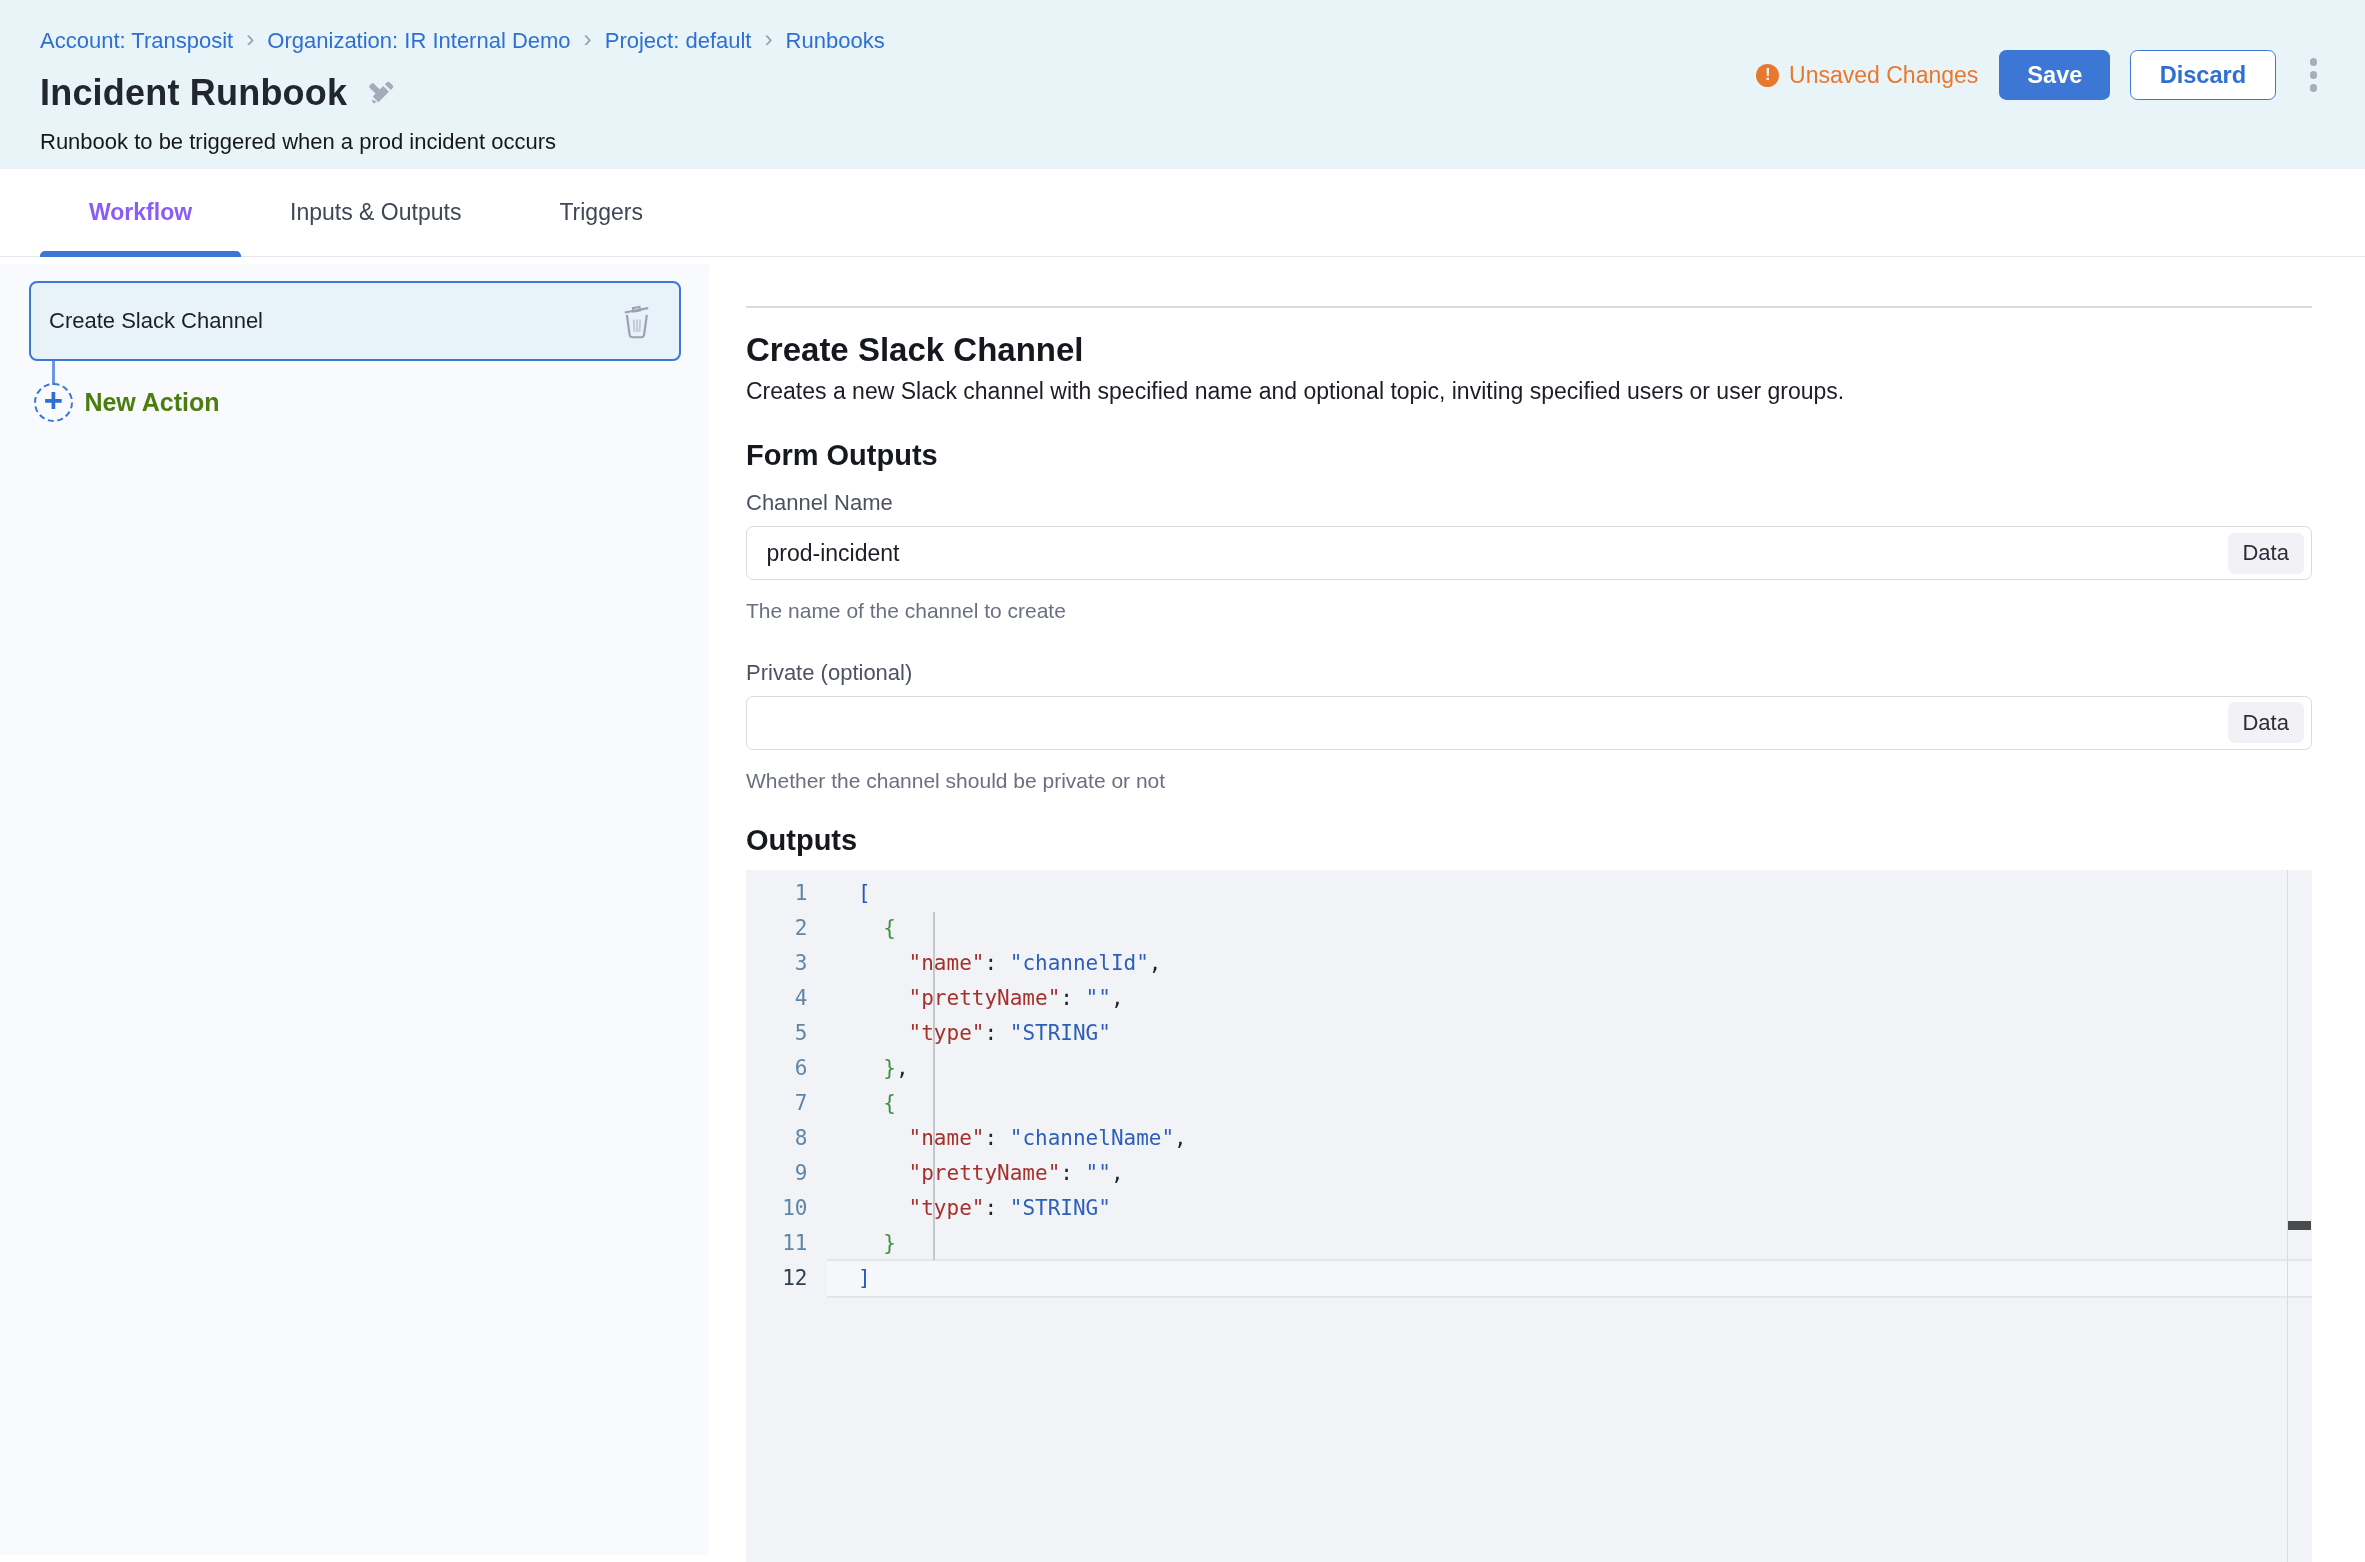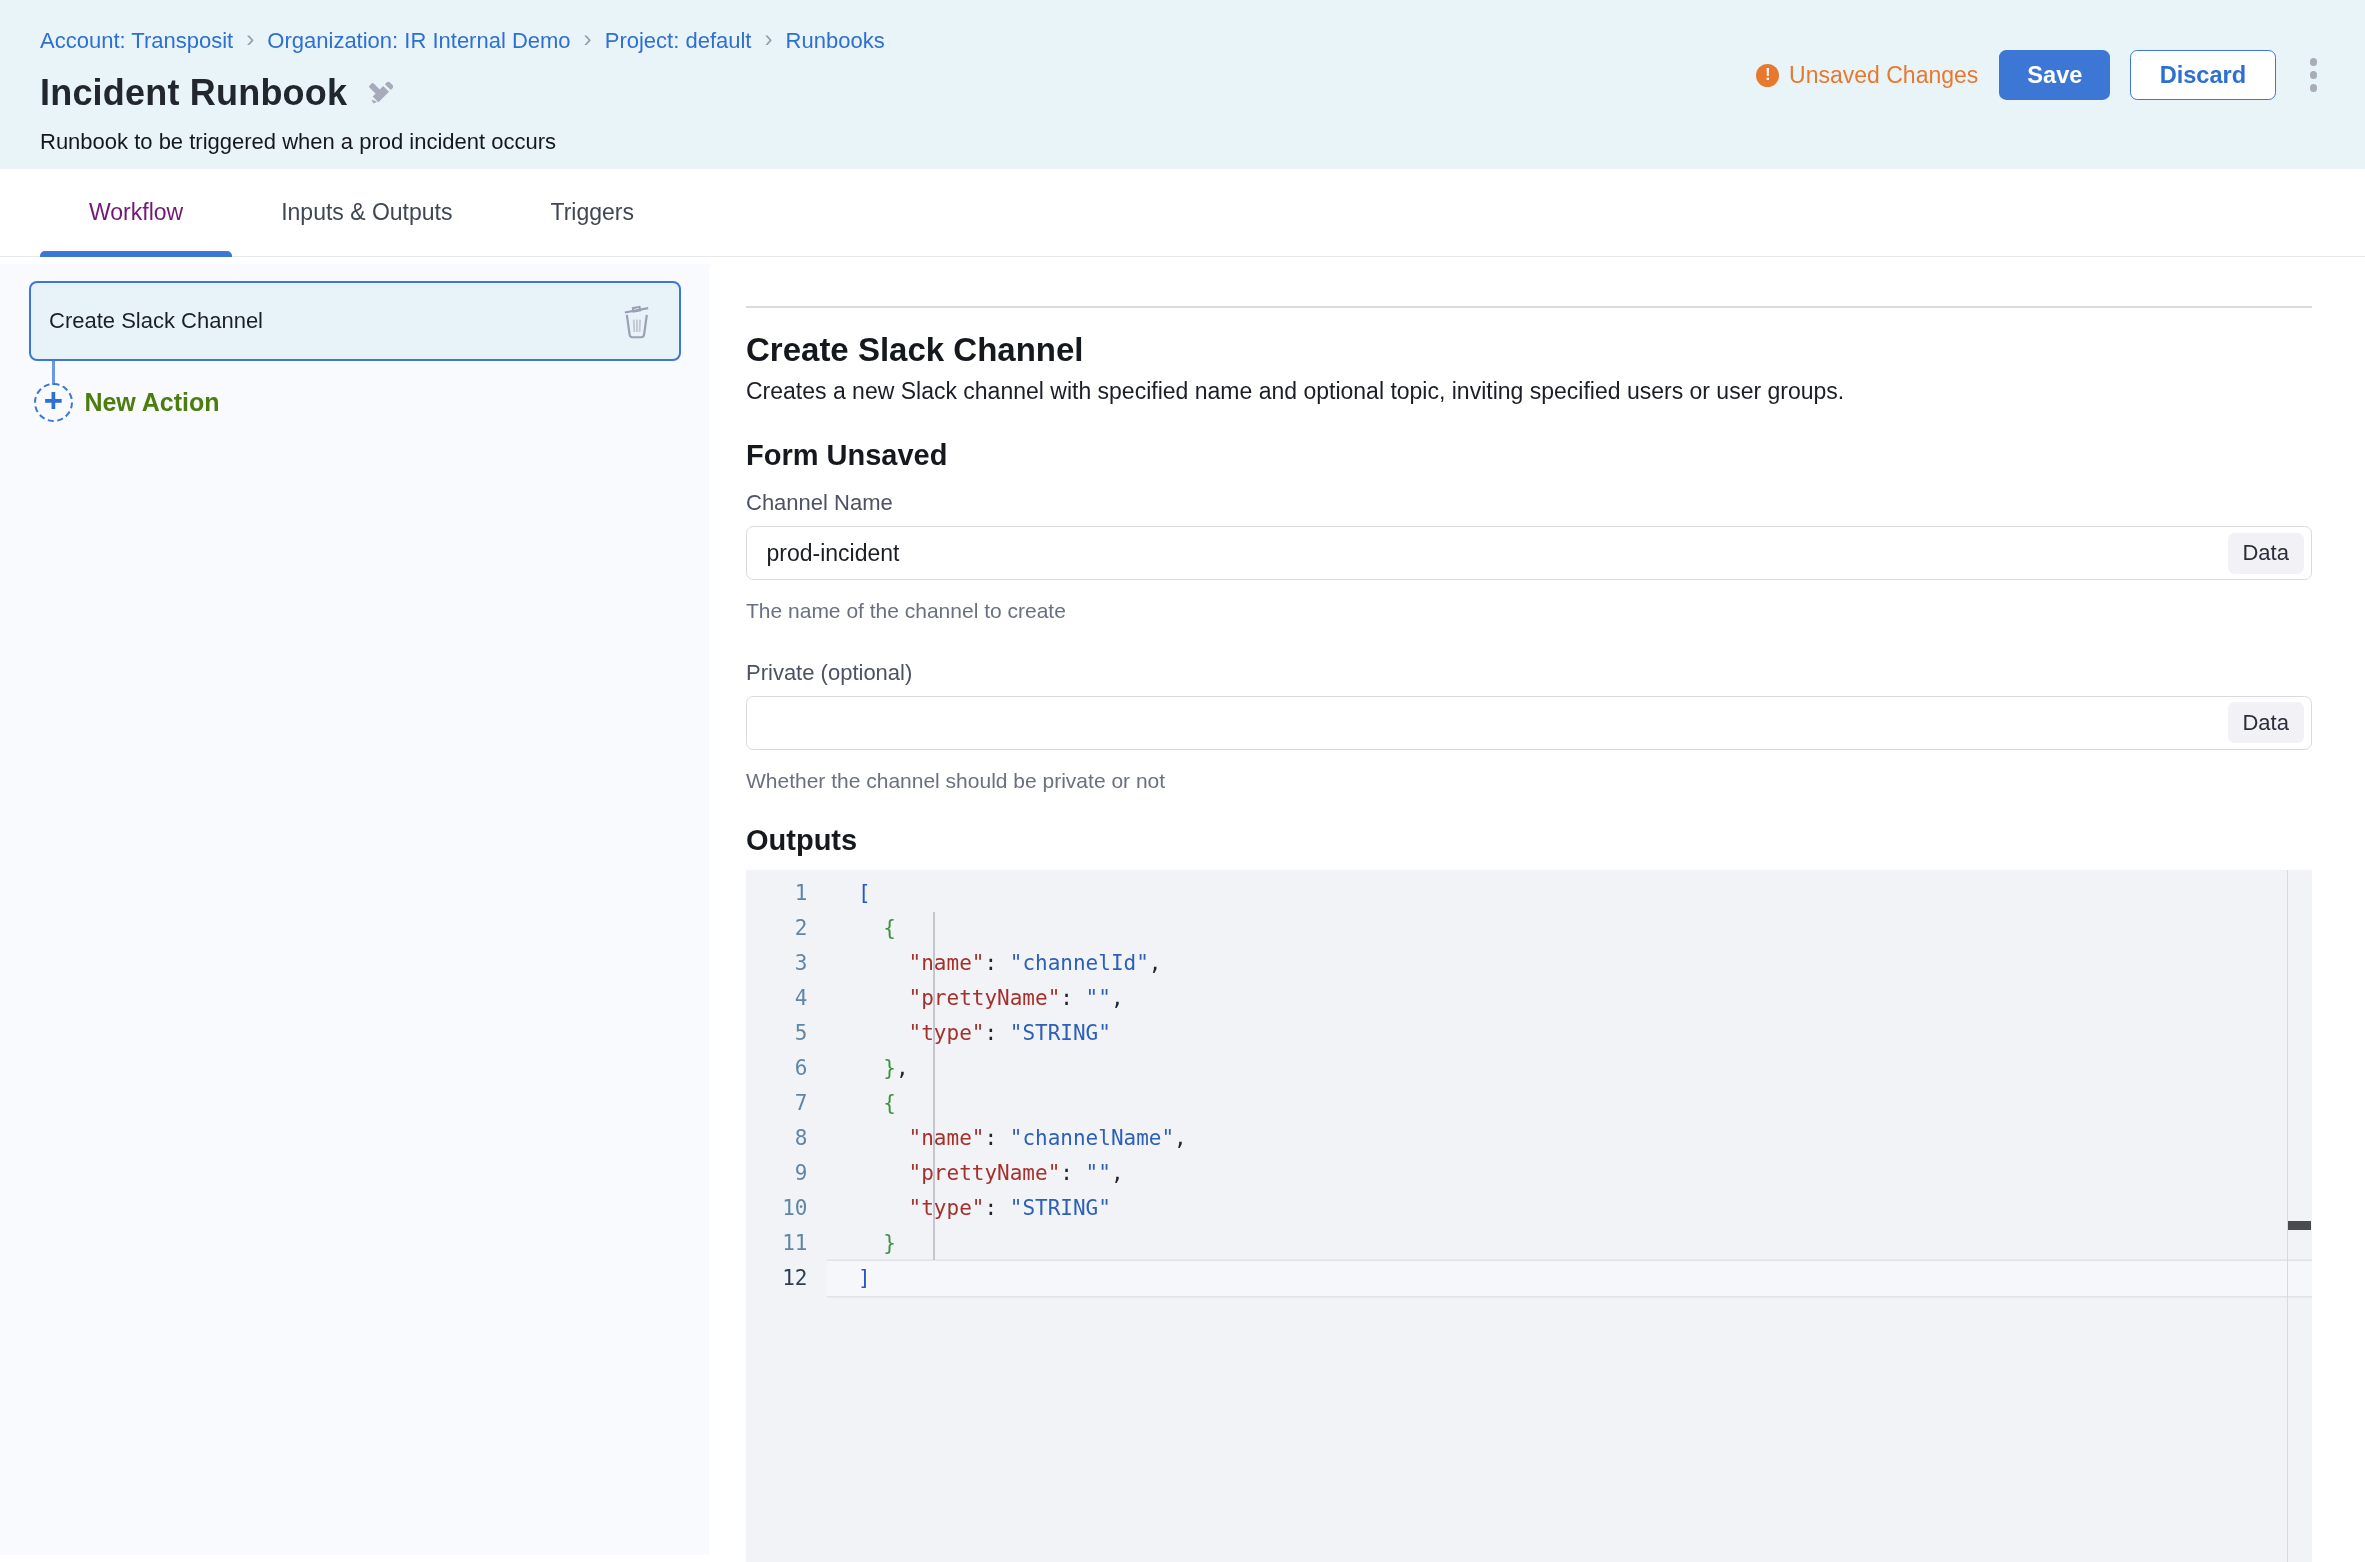--- a/index.html
+++ b/index.html
@@ -26,21 +26,21 @@
   .btn-discard { width:146px; background:#ffffff; color:#2e6fd2; border:1.6px solid #3c77d5; }
   .kebab { width:33px; height:50px; display:flex; flex-direction:column; align-items:center;
            justify-content:center; gap:5.7px; cursor:pointer; margin-left:1.6px; }
   .kebab span { width:7.3px; height:7.3px; border-radius:50%; background:#a9adb5; }
 
   
   .tabbar { height:88px; background:#ffffff; border-bottom:1.6px solid #e7e8ec;
             display:flex; align-items:stretch; padding-left:40px; }
   .tab { position:relative; padding:0 49px; display:flex; align-items:center;
          font-size:23px; color:#3f4654; cursor:pointer; }
-  .tab.active { font-weight:normal; color:#701a75; }
+  .tab.active { font-weight:bold; color:#8b5cf6; }
   .tab.active::after { content:""; position:absolute; left:0; right:0; bottom:-1.6px; height:6.5px;
                        background:#3c77d5; border-radius:4.9px 4.9px 0 0; }
 
   
   .content { position:relative; height:1304px; background:#ffffff; }
   .left-panel { position:absolute; left:0; top:6.5px; width:723px; height:1291px;
                 background:#f8fafd; border-bottom-right-radius:14.6px; }
   .action-card { position:absolute; left:29px; top:17px; width:652px; height:80px;
                  background:#e7f3f8; border:2.4px solid #3c77d5; border-radius:8.1px;
                  display:flex; align-items:center; justify-content:space-between;
@@ -160,21 +160,21 @@
       <span class="new-action-label">New Action</span>
     </div>
   </div>
 
   <div class="main">
     <div class="divider"></div>
 
     <div class="detail-title">Create Slack Channel</div>
     <div class="detail-desc">Creates a new Slack channel with specified name and optional topic, inviting specified users or user groups.</div>
 
-    <div class="section-heading h-forminputs">Form Unsaved</div>
+    <div class="section-heading h-forminputs">Form Outputs</div>
 
     <div class="field-label fl-1">Channel Name</div>
     <div class="input-wrap">
       <input class="text-input" type="text" value="prod-incident" style="">
       <button class="data-btn">Data</button>
     </div>
     <div class="helper">The name of the channel to create</div>
 
     <div class="field-label fl-2">Private (optional)</div>
     <div class="input-wrap">

